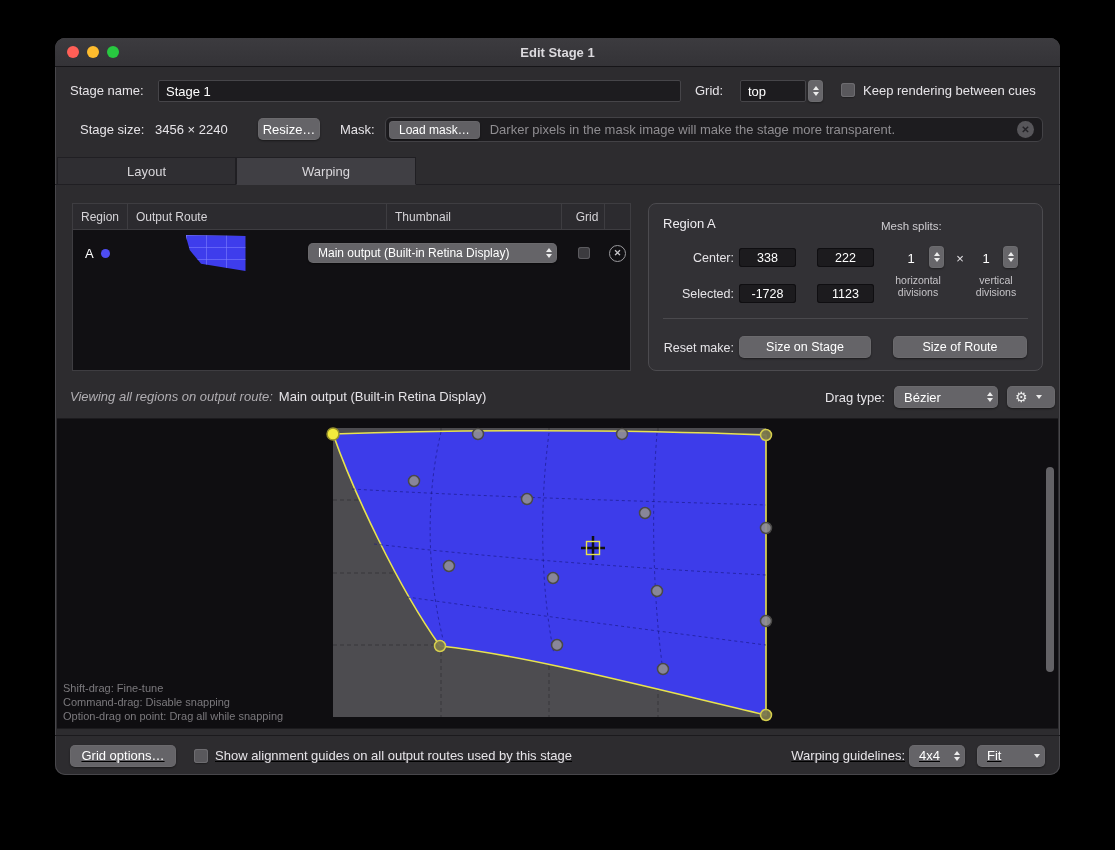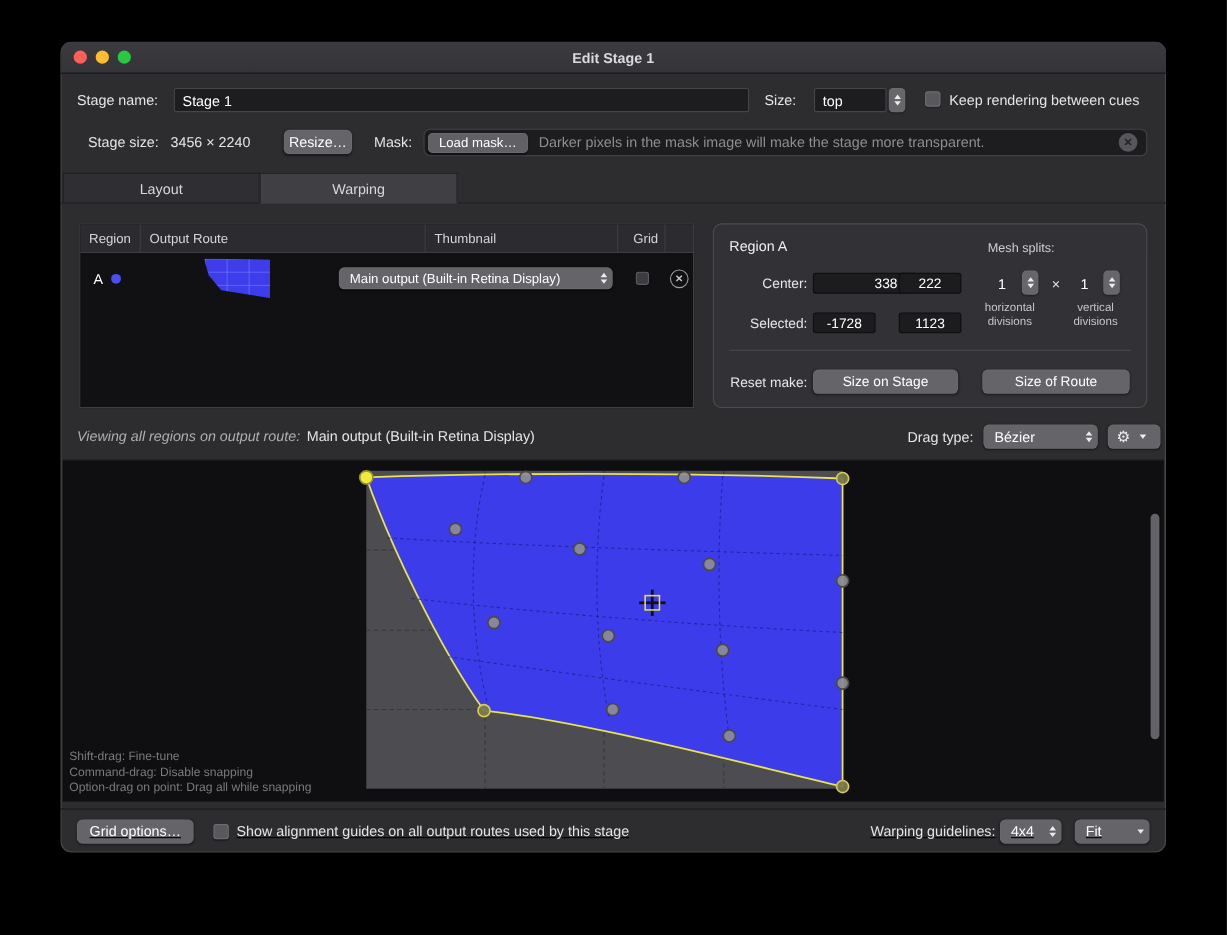--- a/index.html
+++ b/index.html
@@ -160,21 +160,21 @@
     <div class="traffic">
       <span class="light red"></span>
       <span class="light yellow"></span>
       <span class="light green"></span>
     </div>
     <span class="title-text">Edit Stage 1</span>
   </div>
 
   <span class="abs label" style="left:15px; top:45px;">Stage name:</span>
   <input class="abs textfield" style="left: 103px; top: 42px; width: 523px;" value="Stage 1">
-  <span class="abs label" style="left:640px; top:45px;">Size:</span>
+  <span class="abs label" style="left:640px; top:45px;">Grid:</span>
   <input class="abs textfield" style="left: 685px; top: 42px; width: 66px;" value="top">
   <span class="abs stepper" style="left:753px; top:42px;">
     <span class="tri tri-up"></span>
     <span class="tri tri-dn"></span>
   </span>
   <span class="abs checkbox" style="left:786px; top:45px;"></span>
   <span class="abs label" style="left:808px; top:45px;">Keep rendering between cues</span>
 
   <span class="abs label" style="left:25px; top:84px;">Stage size:</span>
   <span class="abs label" style="left:100px; top:84px;">3456 × 2240</span>
@@ -228,24 +228,24 @@
       <div class="rt-cell c-x">
         <span class="circle-x">
             <span>✕</span>
           </span>
       </div>
     </div>
   </div>
 
   <div class="region-panel">
     <span class="abs" style="left:14px; top:12px; font-size:13px; color:#efedf1;">Region A</span>
-    <span class="abs" style="left:249px; top:16px; font-size:11.5px; color:#cfcdd1;">Mesh splits:</span>
+    <span class="abs" style="left:232px; top:16px; font-size:11.5px; color:#cfcdd1;">Mesh splits:</span>
 
     <span class="abs label" style="left:10px; top:47px; width:75px; text-align:right; font-size:12.5px;">Center:</span>
-    <span class="valbox" style="left:90px; top:44px;padding-left:38px;">338</span>
+    <span class="valbox" style="left:90px; top:44px;">338</span>
     <span class="valbox" style="left:168px; top:44px;">222</span>
     <span class="abs" style="left:252px; top:47px; width:20px; text-align:center; font-size:13px; color:#fff;">1</span>
     <span class="abs stepper" style="left:280px; top:42px;">
       <span class="tri tri-up"></span>
       <span class="tri tri-dn"></span>
     </span>
     <span class="abs" style="left:303px; top:47px; width:16px; text-align:center; font-size:13px; color:#e6e4e8;">×</span>
     <span class="abs" style="left:327px; top:47px; width:20px; text-align:center; font-size:13px; color:#fff;">1</span>
     <span class="abs stepper" style="left:354px; top:42px;">
       <span class="tri tri-up"></span>

